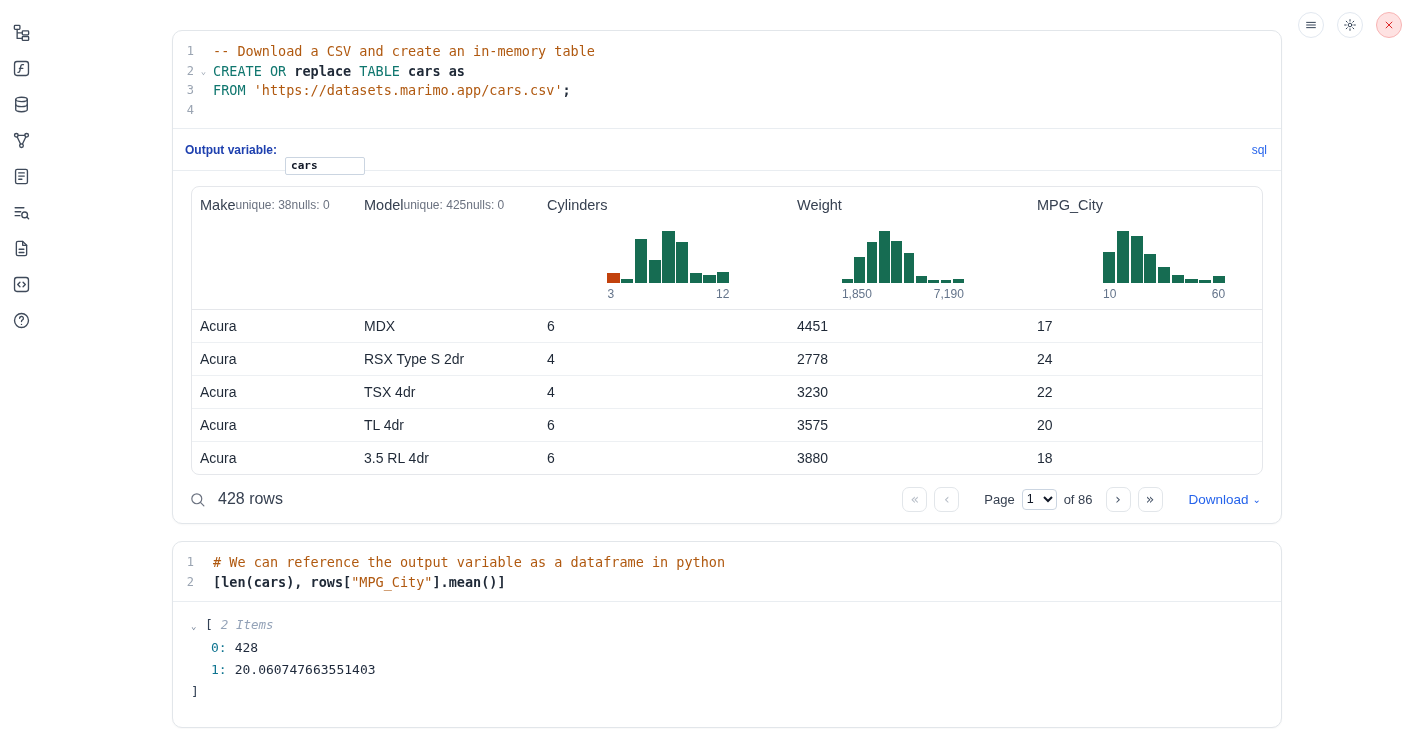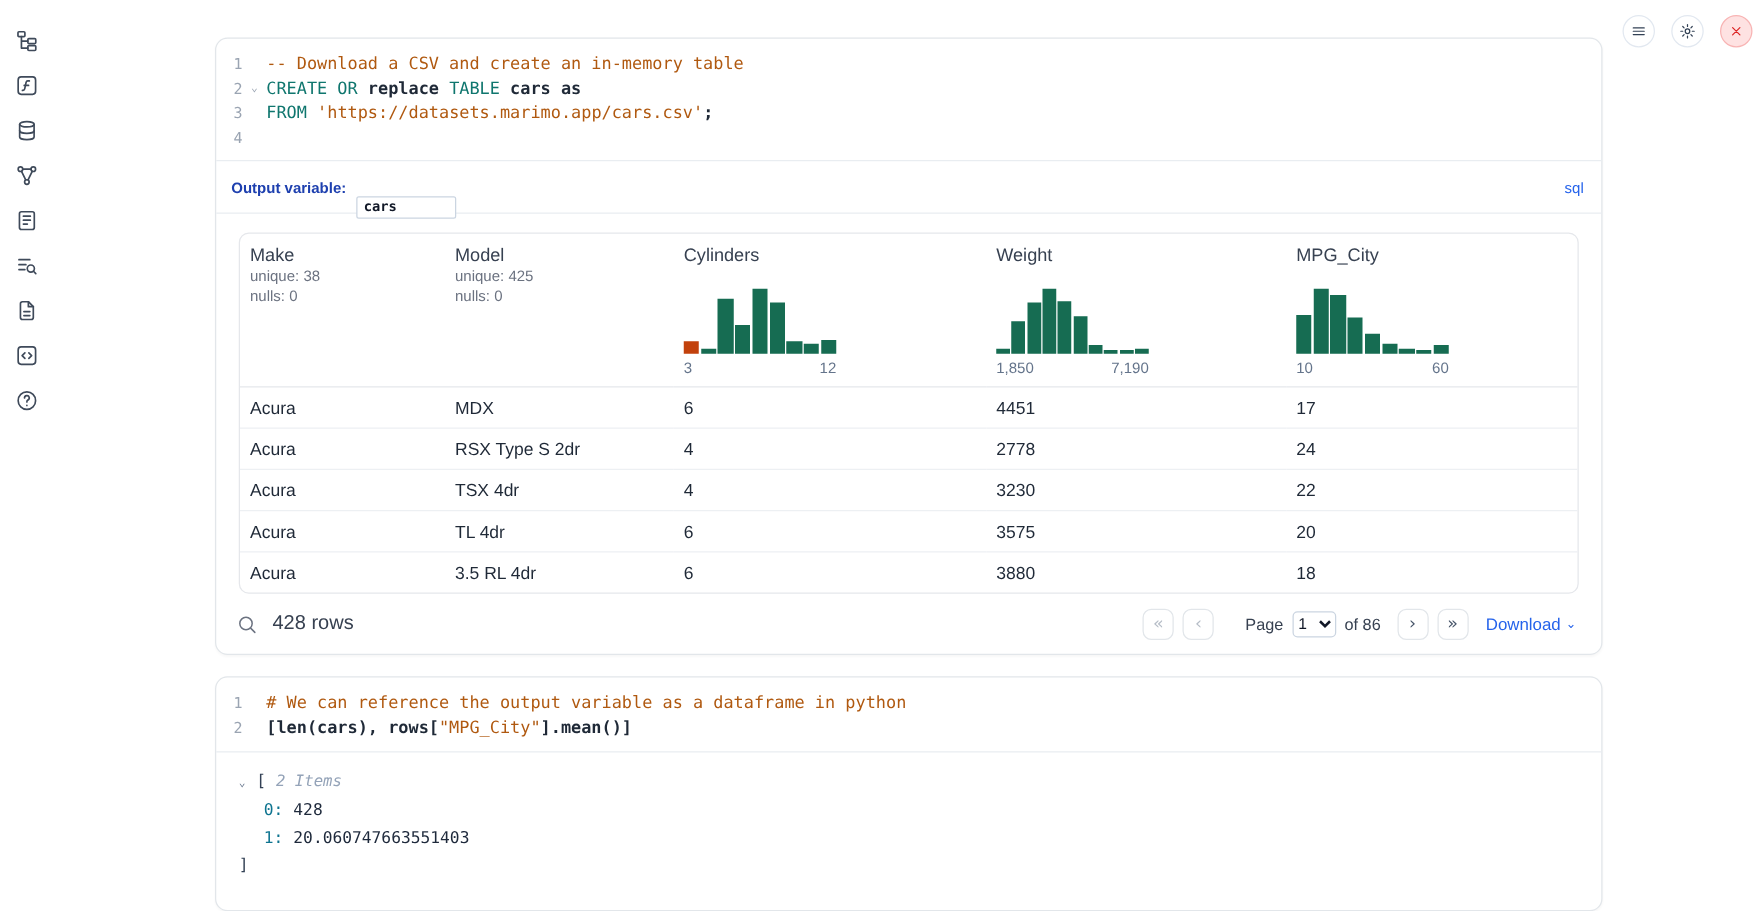--- a/index.html
+++ b/index.html
@@ -62,21 +62,21 @@
     font-family: "DejaVu Sans Mono", monospace; font-size: 11px; font-weight: bold;
     color: #111827; padding: 0 5px; outline: none; margin-top: 32px;
   }
   .lang-badge { margin-left: auto; color: var(--link-blue, #2563eb); font-size: 12px; font-weight: 500; }
 
   
   .table-card { margin: 15px 18px 0 18px; border: 1px solid #e5e7eb; border-radius: 8px; overflow: hidden; }
   table { width: 100%; border-collapse: collapse; table-layout: fixed; }
   thead tr { border-bottom: 1px solid #e5e7eb; }
   th { text-align: left; vertical-align: top; padding: 10px 10px 8px 8px; font-weight: normal; }
-  .th-inner { display: flex; flex-direction: column; height: 104px; }
+  .th-inner { display: flex; height: 104px; }
   .col-name { font-size: 14.5px; color: #374151; }
   .col-stat { font-size: 12px; color: #6b7280; line-height: 16px; }
   .col-stat:first-of-type { margin-top: 13px; }
   .hist { margin-top: auto; width: 122px; }
   .hist-bars { height: 52px; display: flex; align-items: flex-end; gap: 1.5px; }
   .hist-bar { flex: 1; background: var(--histogram-bar, #166c52); }
   .hist-bar.hl { background: var(--histogram-highlight, #c2410c); }
   .hist-labels { display: flex; justify-content: space-between; font-size: 12px; color: #64748b; margin-top: 4px; }
   tbody tr { border-top: 1px solid #edf0f3; }
   tbody td { padding: 8px 10px 8px 8px; font-size: 14px; color: #1f2937; overflow: hidden; white-space: nowrap; }
@@ -89,21 +89,21 @@
   .pager { margin-left: auto; display: flex; align-items: center; gap: 7px; font-size: 13px; color: #374151; }
   .pager-btn {
     width: 25px; height: 25px; border: 1px solid #e2e6ea; border-radius: 7px; background: #fff;
     display: flex; align-items: center; justify-content: center;
     color: #475569; font-size: 14px; cursor: pointer; font-family: "DejaVu Sans", sans-serif;
   }
   .pager-btn.disabled { color: #b6bdc7; }
   .pager-label { margin-left: 18px; }
   .page-select { height: 21px; min-width: 35px; border: 1px solid #cbd5e1; border-radius: 4px; font-size: 12.5px; background: #fff; color: #111827; }
   .of-label { margin-right: 6px; }
-  .download { margin-left: 14px; display: flex; align-items: center; gap: 4px; color: var(--link-blue, #2563eb); font-size: 13.5px; cursor: pointer; }
+  .download { margin-left: 26px; display: flex; align-items: center; gap: 4px; color: var(--link-blue, #2563eb); font-size: 13.5px; cursor: pointer; }
   .download .chev { font-size: 10px; line-height: 1; position: relative; top: 1px; }
 
   
   .py-divider { border-top: 1px solid #e9edf1; }
   .py-output { padding: 12px 0 24px 18px; font-family: "DejaVu Sans Mono", monospace; font-size: 13px; line-height: 22px; }
   .tree-line { display: flex; align-items: baseline; }
   .tree-chevron { width: 10px; color: #64748b; font-size: 9px; margin-right: 4px; cursor: pointer; flex: none; }
   .tree-bracket { color: #334155; }
   .tree-meta { color: #94a3b8; font-style: italic; font-size: 12.5px; margin-left: 8px; }
   .tree-line.entry { padding-left: 20px; }

